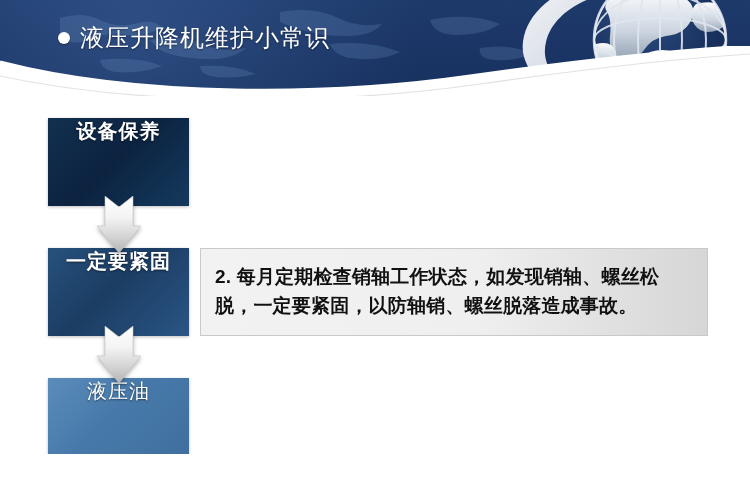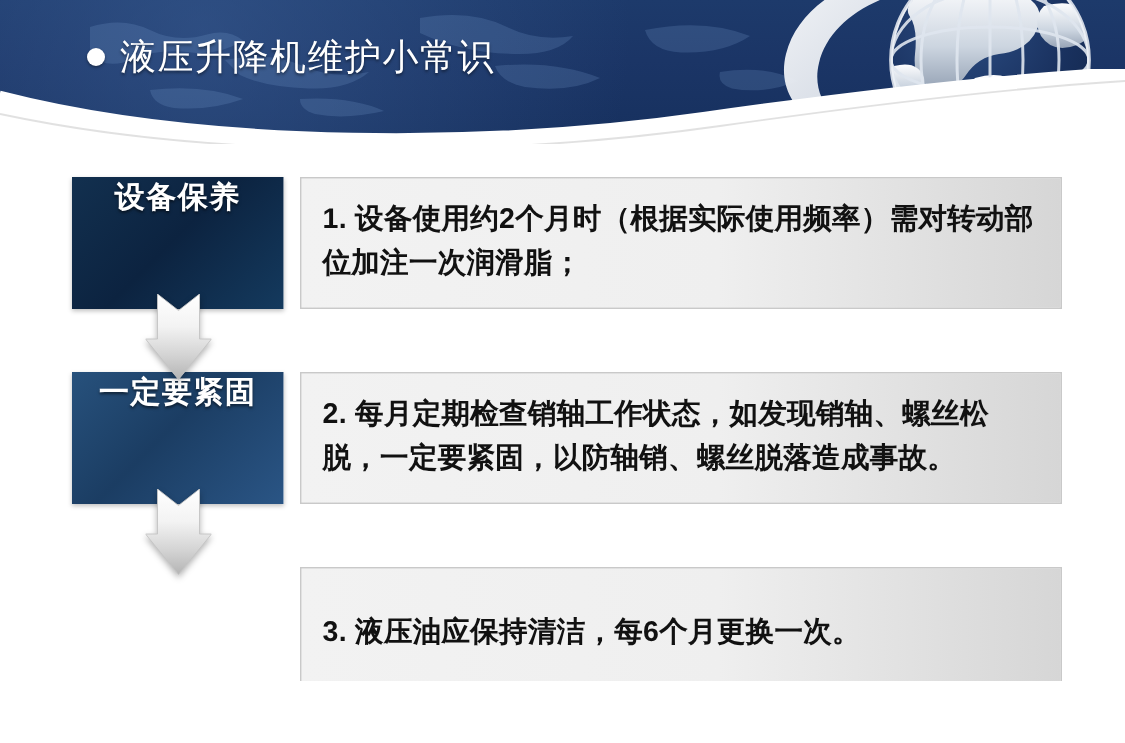--- a/index.html
+++ b/index.html
@@ -167,23 +167,20 @@
     <div class="title">
       <span class="bullet"></span>
       <span class="ttext">液压升降机维护小常识</span>
     </div>
   </div>
 
   <div class="row row1">
     <div class="label-box lb1">
       <span class="lbl-text">设备保养</span>
     </div>
-    <div class="content-box cb1">
-      <span class="ctext">1. 设备使用约2个月时（根据实际使用频率）需对转动部位加注一次润滑脂；</span>
-    </div>
   </div>
 
   <svg class="arrow arrow1" viewBox="0 0 44 60">
     <defs>
       <linearGradient id="arrGrad1" x1="0" y1="0" x2="0" y2="1">
         <stop offset="0%" stop-color="#ffffff"></stop>
         <stop offset="38%" stop-color="#f3f3f3"></stop>
         <stop offset="72%" stop-color="#d3d3d3"></stop>
         <stop offset="100%" stop-color="#b4b4b4"></stop>
       </linearGradient>
@@ -206,18 +203,18 @@
         <stop offset="0%" stop-color="#ffffff"></stop>
         <stop offset="38%" stop-color="#f3f3f3"></stop>
         <stop offset="72%" stop-color="#d3d3d3"></stop>
         <stop offset="100%" stop-color="#b4b4b4"></stop>
       </linearGradient>
     </defs>
     <path d="M8 0 L22 11 L36 0 L36 30 L44 30 L22 57 L0 30 L8 30 Z" fill="url(#arrGrad2)" stroke="#c4c4c4" stroke-width="0.6"></path>
   </svg>
 
   <div class="row row3">
-    <div class="content-box cb3">
-      <span class="ctext">3. 液压油应保持清洁，每6个月更换一次。</span>
+    <div class="label-box lb3">
+      <span class="lbl-text">液压油</span>
     </div>
   </div>
 
 </div>
 
 </body></html>

